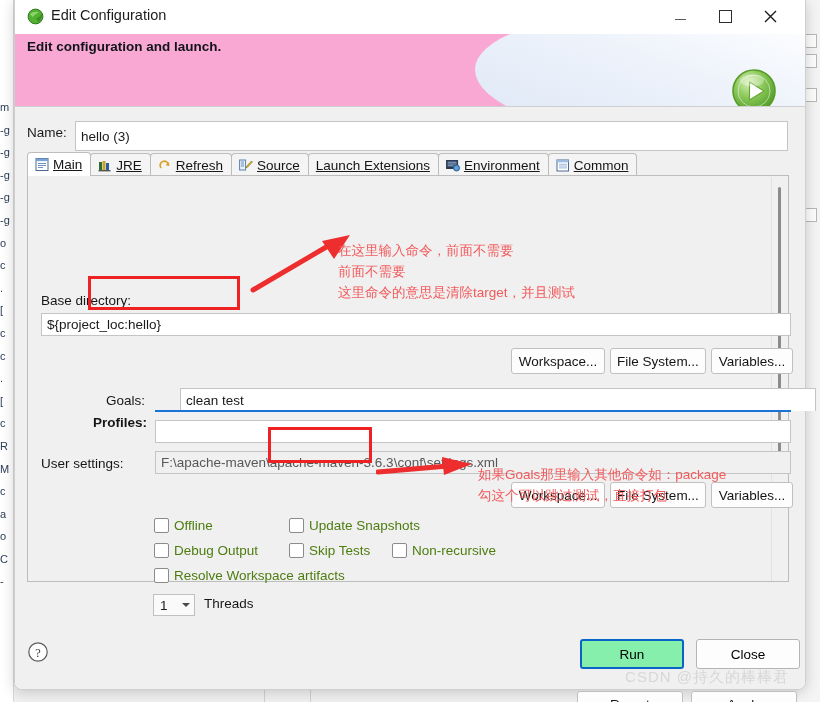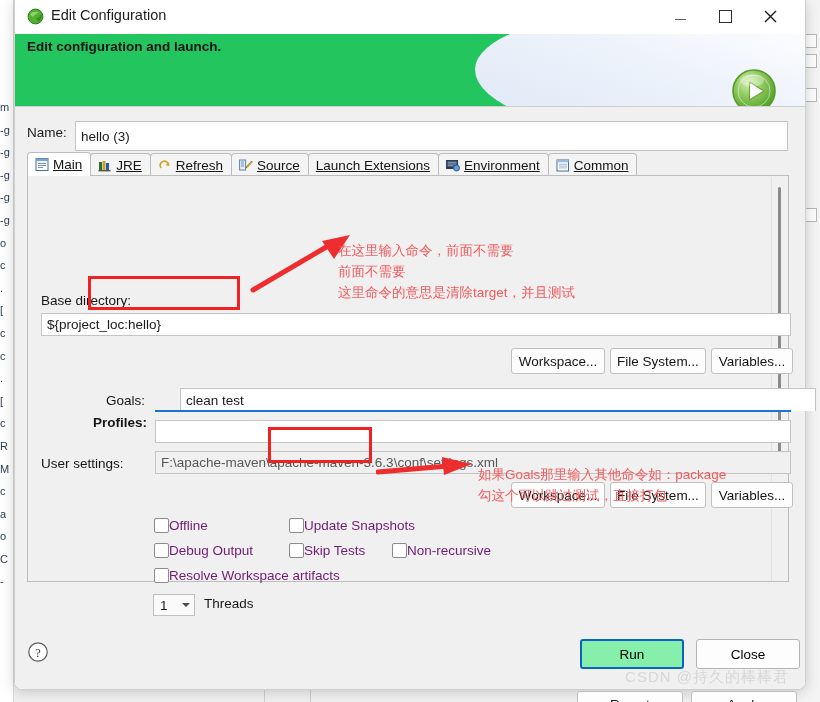--- a/index.html
+++ b/index.html
@@ -101,21 +101,21 @@
     width: 11px; height: 1px; background: #5a5a5a; margin-top: 6px;
   }
   #win-max .g {
     width: 11px; height: 11px; border: 1.3px solid #2e2e2e;
   }
 
   
   #header-band {
     position: relative;
     height: 73px;
-    background: #22c55e;
+    background: #f9a8d4;
     overflow: hidden;
   }
   #header-sub {
     position: absolute;
     left: 12px; top: 5px;
     font-size: 13.5px;
     font-weight: bold;
     color: #10131a;
   }
   #header-gradient {
@@ -252,22 +252,23 @@
     color: #151515;
     cursor: default;
     padding: 0;
   }
 
   
   .cbx {
     position: absolute;
     display: flex;
     align-items: center;
-    font-size: 13.5px;
-    color: #701a75;
+    gap: 5px;
+    font-size: 13.5px;
+    color: #4d7c0f;
     white-space: nowrap;
   }
   .cbx .box {
     width: 13px; height: 13px;
     border: 1px solid #8b8b8b;
     background: #ffffff;
     border-radius: 2px;
     flex: none;
   }
 

